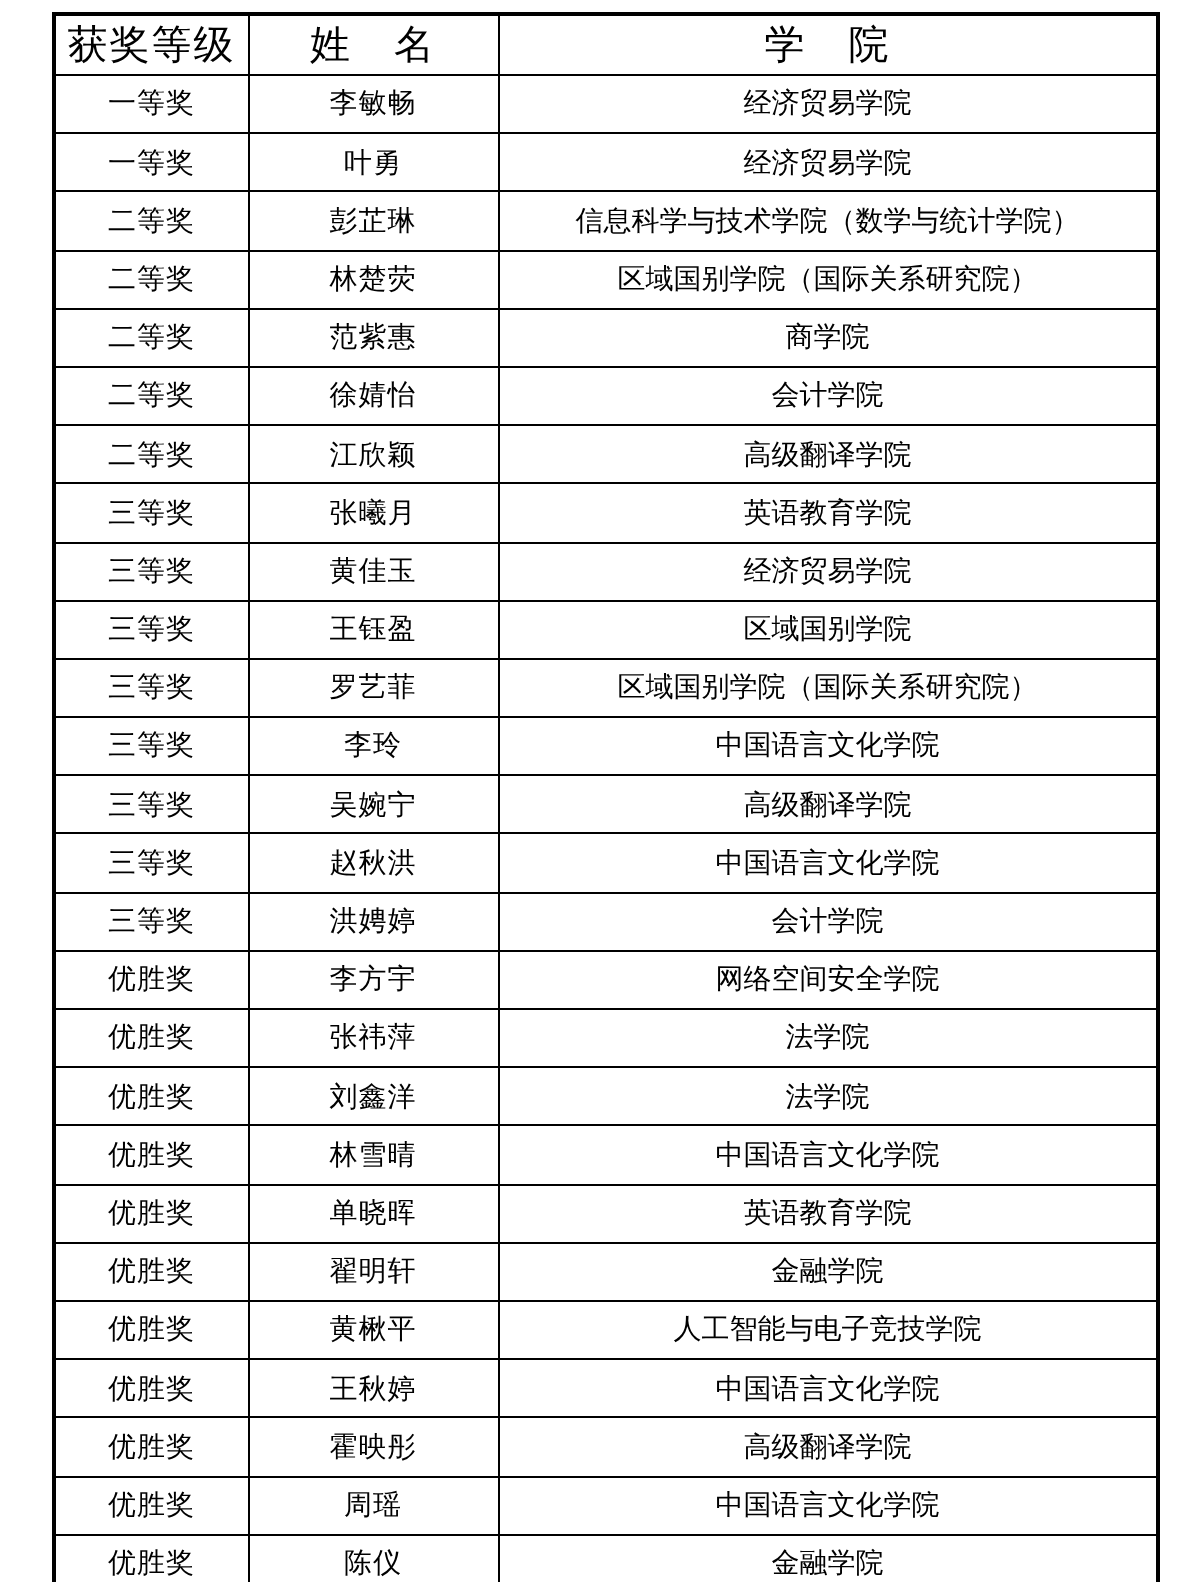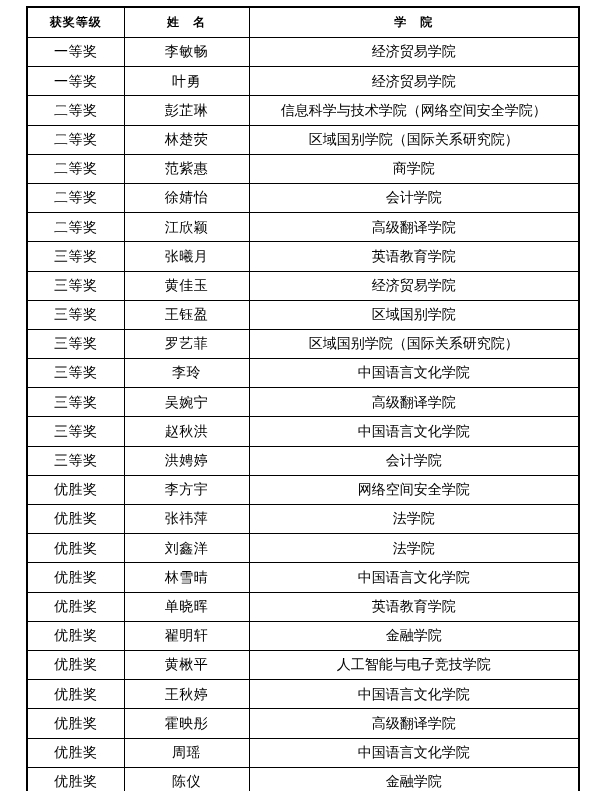--- a/index.html
+++ b/index.html
@@ -37,22 +37,22 @@
     height: 28.2px;
     padding: 0 2px;
     text-align: center;
     vertical-align: middle;
     font-size: 14px;
     line-height: 1.1;
     white-space: nowrap;
     overflow: hidden;
   }
   table.award-table thead th {
-    font-weight: bold;
-    font-size: 12px;
+    font-weight: normal;
+    font-size: 20px;
     letter-spacing: 1px;
     height: 29px;
   }
   table.award-table tbody td {
     font-weight: normal;
   }
   td.grade-cell {
     letter-spacing: 0.5px;
   }
   td.name-cell {
@@ -87,21 +87,21 @@
         <td class="college-cell">经济贸易学院</td>
       </tr>
       <tr>
         <td class="grade-cell">一等奖</td>
         <td class="name-cell">叶勇</td>
         <td class="college-cell">经济贸易学院</td>
       </tr>
       <tr>
         <td class="grade-cell">二等奖</td>
         <td class="name-cell">彭芷琳</td>
-        <td class="college-cell">信息科学与技术学院（网络空间安全学院）</td>
+        <td class="college-cell">信息科学与技术学院（数学与统计学院）</td>
       </tr>
       <tr>
         <td class="grade-cell">二等奖</td>
         <td class="name-cell">林楚荧</td>
         <td class="college-cell">区域国别学院（国际关系研究院）</td>
       </tr>
       <tr>
         <td class="grade-cell">二等奖</td>
         <td class="name-cell">范紫惠</td>
         <td class="college-cell">商学院</td>

